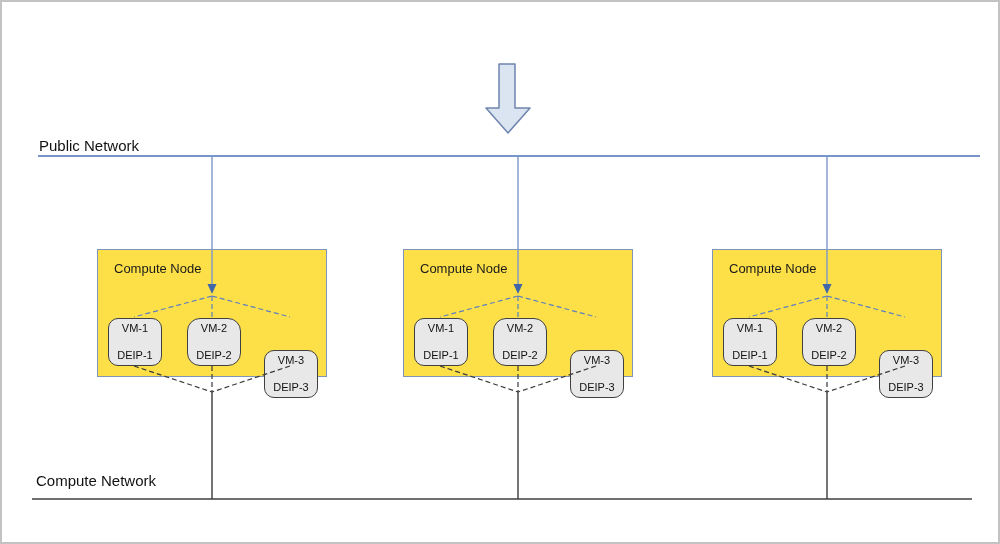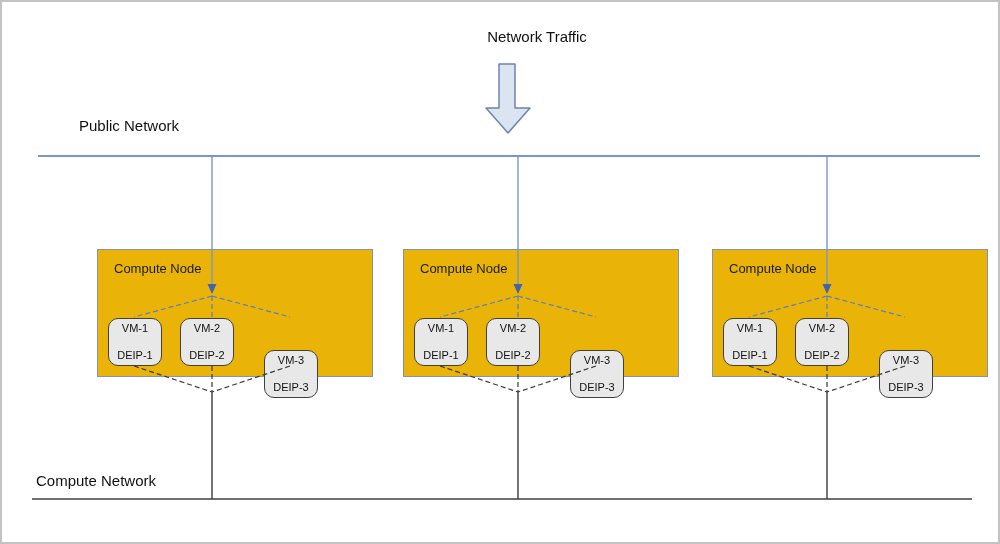--- a/index.html
+++ b/index.html
@@ -9,30 +9,30 @@
     height: 544px;
     box-sizing: border-box;
     border: 2px solid #c3c3c3;
     background: #ffffff;
     font-family: "Liberation Sans", sans-serif;
     color: #111111;
     overflow: hidden;
   }
   .lbl { position: absolute; white-space: nowrap; }
   .lbl-traffic   { left: 430px; top: 26px;  width: 210px; text-align: center; font-size: 15px; }
-  .lbl-public    { left: 37px;  top: 115px; font-size: 15px; margin-left: 40px; }
+  .lbl-public    { left: 37px;  top: 135px; font-size: 15px; }
   .lbl-private   { left: 34px;  top: 470px; font-size: 15px; }
 
   .node {
     position: absolute;
     top: 247px;
-    width: 276px;
+    width: 230px;
     height: 128px;
     box-sizing: border-box;
-    background: #eab308;
+    background: #fde047;
     border: 1.5px solid #8094bb;
   }
   .node-1 { left: 95px; }
   .node-2 { left: 401px; }
   .node-3 { left: 710px; }
   .node-label {
     position: absolute;
     left: 16px;
     top: 11px;
     font-size: 13px;
@@ -50,37 +50,36 @@
     display: flex;
     flex-direction: column;
     align-items: center;
     justify-content: center;
     gap: 16px;
     font-size: 11px;
     color: #111111;
     line-height: 1;
   }
   .vm-a { left: 10px; }
-  .vm-b { left: 82px; }
+  .vm-b { left: 89px; border-radius: 13px; }
   .vm-c { left: 166px; margin-top: 32px; }
 
   svg.wires {
     position: absolute;
     left: 0; top: 0;
     width: 1000px;
     height: 544px;
     pointer-events: none;
   }
 </style>
 </head>
 <body>
 
 <div class="canvas">
 
-  <div class="lbl lbl-traffic">Network Traffic</div>
   <div class="lbl lbl-public">Public Network</div>
   <div class="lbl lbl-private">Compute Network</div>
 
   <div class="node node-1">
     <div class="node-label">Compute Node</div>
     <div class="vm vm-a">
       <span>VM-1</span>
       <span>DEIP-1</span>
     </div>
     <div class="vm vm-b">

